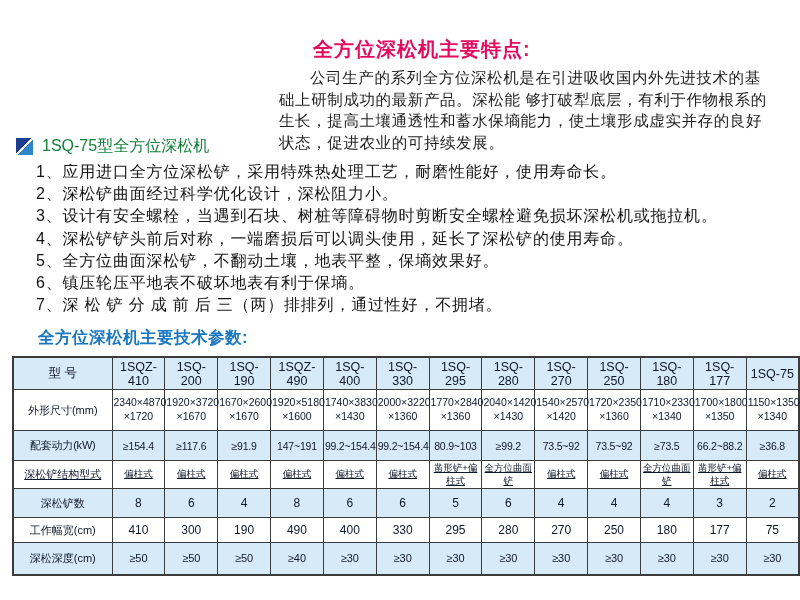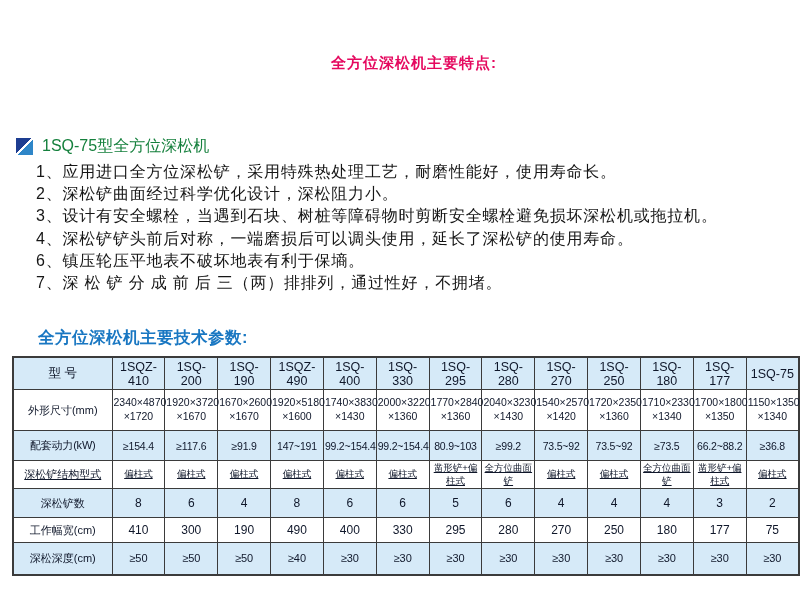--- a/index.html
+++ b/index.html
@@ -1,22 +1,22 @@
 <!DOCTYPE html>
 <html style="--accent-red: #e5095f; --accent-blue: #1977c2; --table-header-bg: #d6eaf8; --table-border: #3b3b3b; --icon-dark: #1d3d91; --icon-light: #2e86c8;"><head>
 <meta charset="utf-8">
 <style>
   html,body {margin:0; padding:0; background:#fff;}
   .page {
     position:relative; width:800px; height:600px; background:#fff; overflow:hidden;
     font-family:"Liberation Sans","DejaVu Sans",sans-serif;
   }
   .features-title {
-    position:absolute; left:313px; top:36px; margin:18px;
-    font-size:15px; font-weight:bold; letter-spacing:1px;
+    position:absolute; left:313px; top:36px; margin:0;
+    font-size:20px; font-weight:bold; letter-spacing:1px;
     color:var(--accent-red,#e5095f);
   }
   .intro {
     position:absolute; left:279px; top:67px; width:520px;
     color:#1e1e1e; font-size:15.5px; line-height:21.5px; letter-spacing:0.6px;
   }
   .intro-line {white-space:nowrap;}
   .intro-line.indent {text-indent:31px;}
   .model-heading {
     position:absolute; left:16px; top:136px; display:flex; align-items:center;
@@ -61,31 +61,38 @@
   .row-depth {height:32px;} .row-depth td {font-size:11px;}
   .specs-table td.label-cell {font-size:11px; white-space:normal;}
 </style>
 </head>
 <body>
 
 <div class="page">
 
   <h1 class="features-title">全方位深松机主要特点:</h1>
 
+  <div class="intro">
+    <div class="intro-line indent">公司生产的系列全方位深松机是在引进吸收国内外先进技术的基</div>
+    <div class="intro-line">础上研制成功的最新产品。深松能 够打破犁底层，有利于作物根系的</div>
+    <div class="intro-line">生长，提高土壤通透性和蓄水保墒能力，使土壤形成虚实并存的良好</div>
+    <div class="intro-line">状态，促进农业的可持续发展。</div>
+  </div>
 
   <div class="model-heading">
     <span class="model-icon"></span>
     <span>1SQ-75型全方位深松机</span>
   </div>
 
   <ol class="feature-list">
     <li>1、应用进口全方位深松铲，采用特殊热处理工艺，耐磨性能好，使用寿命长。</li>
     <li>2、深松铲曲面经过科学优化设计，深松阻力小。</li>
     <li>3、设计有安全螺栓，当遇到石块、树桩等障碍物时剪断安全螺栓避免损坏深松机或拖拉机。</li>
     <li>4、深松铲铲头前后对称，一端磨损后可以调头使用，延长了深松铲的使用寿命。</li>
+    <li>5、全方位曲面深松铲，不翻动土壤，地表平整，保墒效果好。</li>
     <li>6、镇压轮压平地表不破坏地表有利于保墒。</li>
     <li>7、深 松 铲 分 成 前 后 三（两）排排列，通过性好，不拥堵。</li>
   </ol>
 
   <h2 class="specs-title">全方位深松机主要技术参数:</h2>
 
   <table class="specs-table">
     <colgroup>
         <col style="width: 99px;">
         <col>
@@ -130,21 +137,21 @@
           <td>1670×2600
 ×1670</td>
           <td>1920×5180
 ×1600</td>
           <td>1740×3830
 ×1430</td>
           <td>2000×3220
 ×1360</td>
           <td>1770×2840
 ×1360</td>
-          <td>2040×3230
+          <td>2040×1420
 ×1430</td>
           <td>1540×2570
 ×1420</td>
           <td>1720×2350
 ×1360</td>
           <td>1710×2330
 ×1340</td>
           <td>1700×1800
 ×1350</td>
           <td>1150×1350

